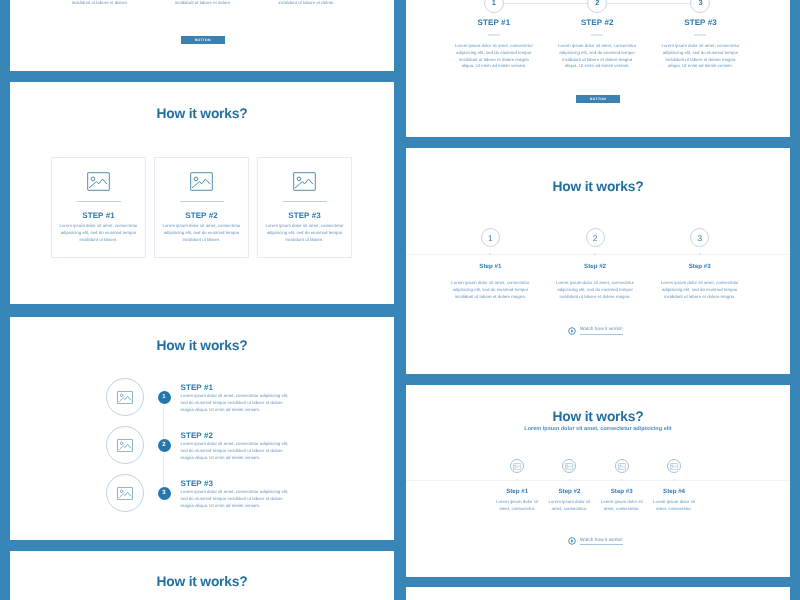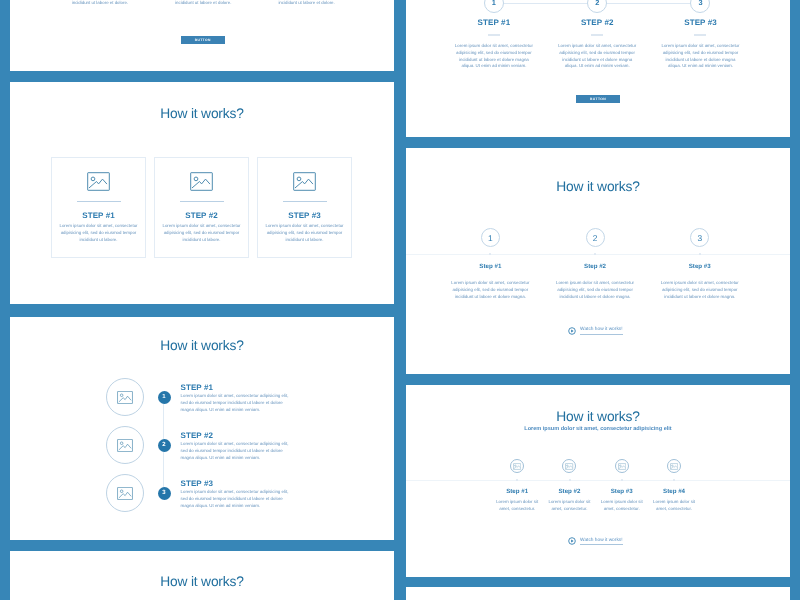--- a/index.html
+++ b/index.html
@@ -4,21 +4,21 @@
 <style>
   * { margin:0; padding:0; box-sizing:border-box; }
   html,body { width:800px; height:600px; }
   body { background:#3786b7; font-family:"Liberation Sans", sans-serif; overflow:hidden;
          -webkit-font-smoothing:antialiased; text-rendering:geometricPrecision; }
   .page { position:relative; width:800px; height:600px; }
   .panel { background:#fff; position:absolute; overflow:hidden; }
   .lcol { left:10px; width:384px; }
   .rcol { left:406px; width:384px; }
 
-  .h-title { color:#22709f; font-size:13.8px; font-weight:400; text-align:center;
+  .h-title { color:#22709f; font-size:13.8px; font-weight:700; text-align:center;
              letter-spacing:-0.2px; }
   .h-sub { color:#4e8cc0; font-size:5.55px; text-align:center; font-weight:600; }
   .step-title-caps { color:#2f7cb0; font-size:8px; font-weight:700; letter-spacing:0.1px; }
   .step-title-norm { color:#2f7cb0; font-size:6.2px; font-weight:700; }
   .body-sm { color:#6693bd; font-size:4.4px; line-height:6.8px; }
   .btn { background:#3b82b4; color:#fff; font-size:3.3px; font-weight:700; letter-spacing:0.4px;
          text-align:center; display:flex; align-items:center; justify-content:center; }
   .imgicon { stroke:#4f8cb0; fill:none; stroke-width:1.0; }
   .circ-num { border:1px solid #c3d7e8; border-radius:50%; display:flex; align-items:center;
               justify-content:center; color:#2f7cb0; background:#fff; }

